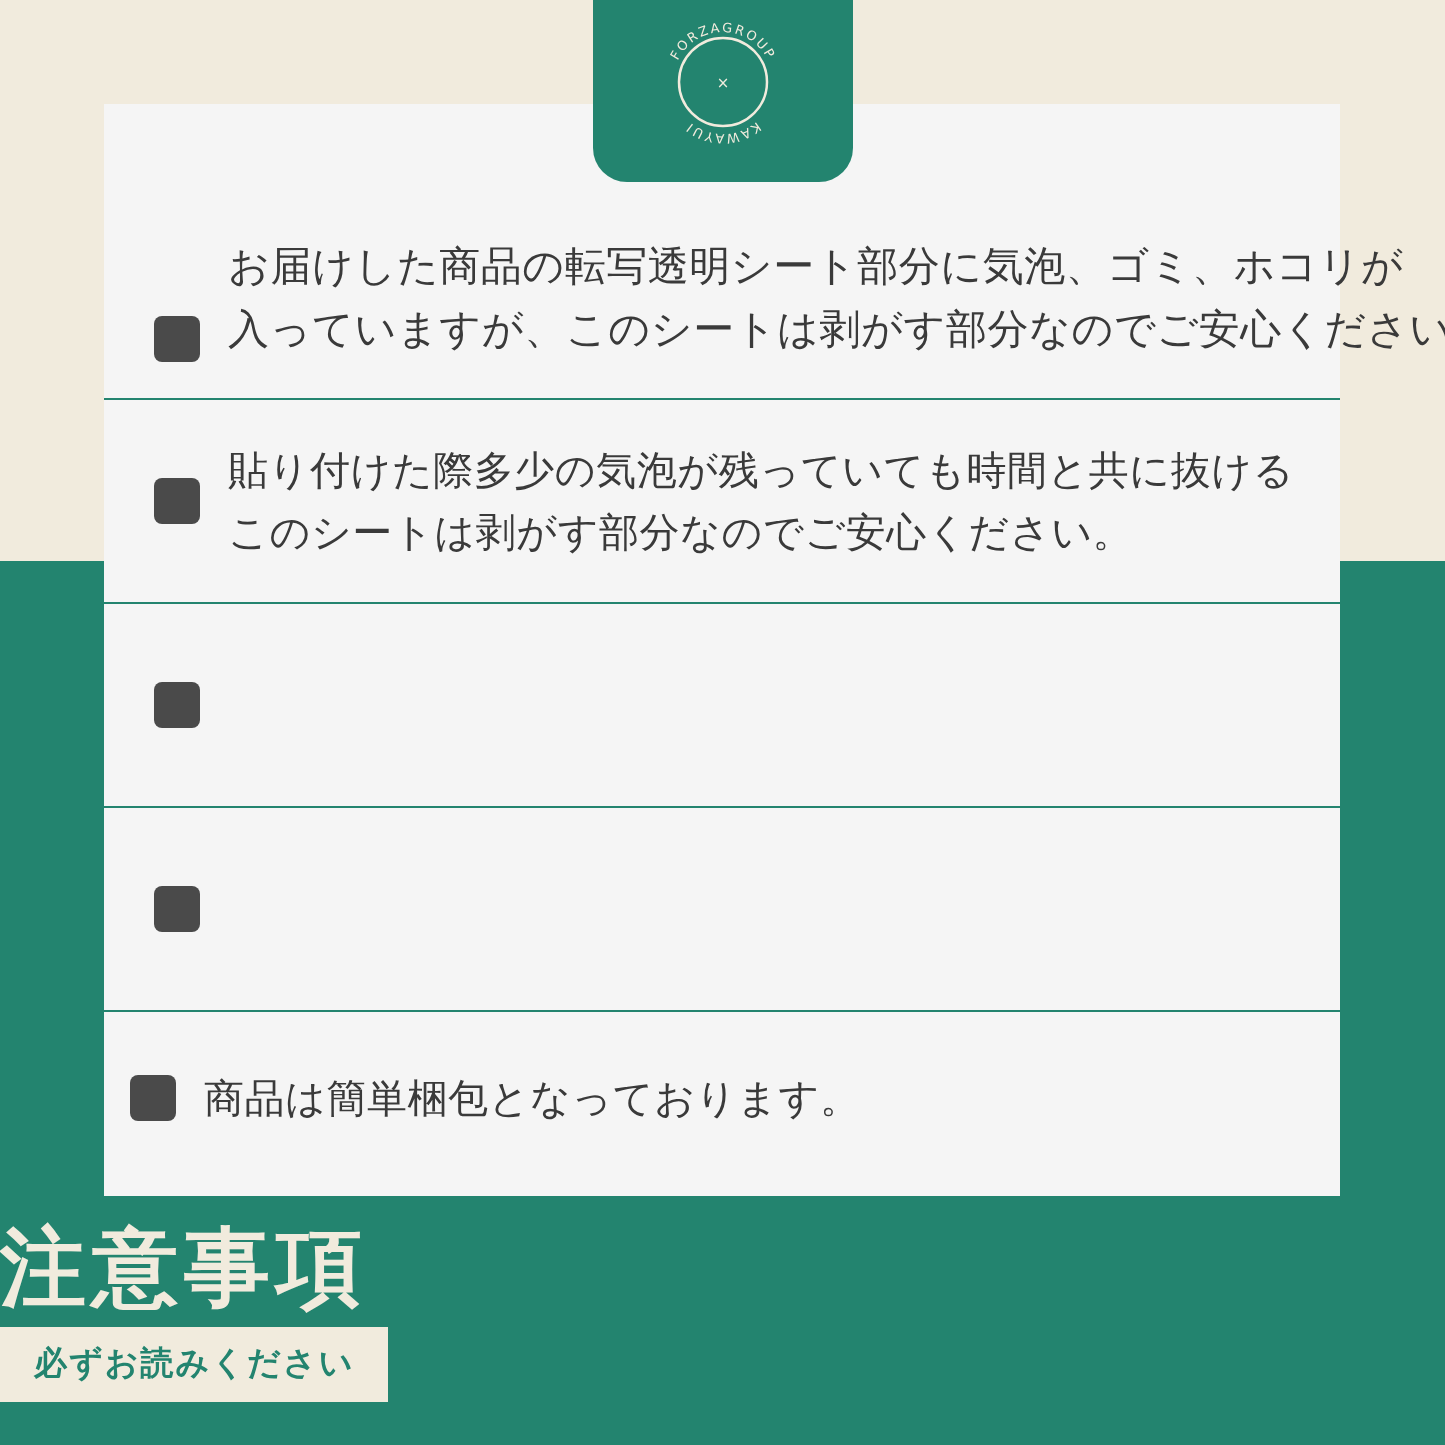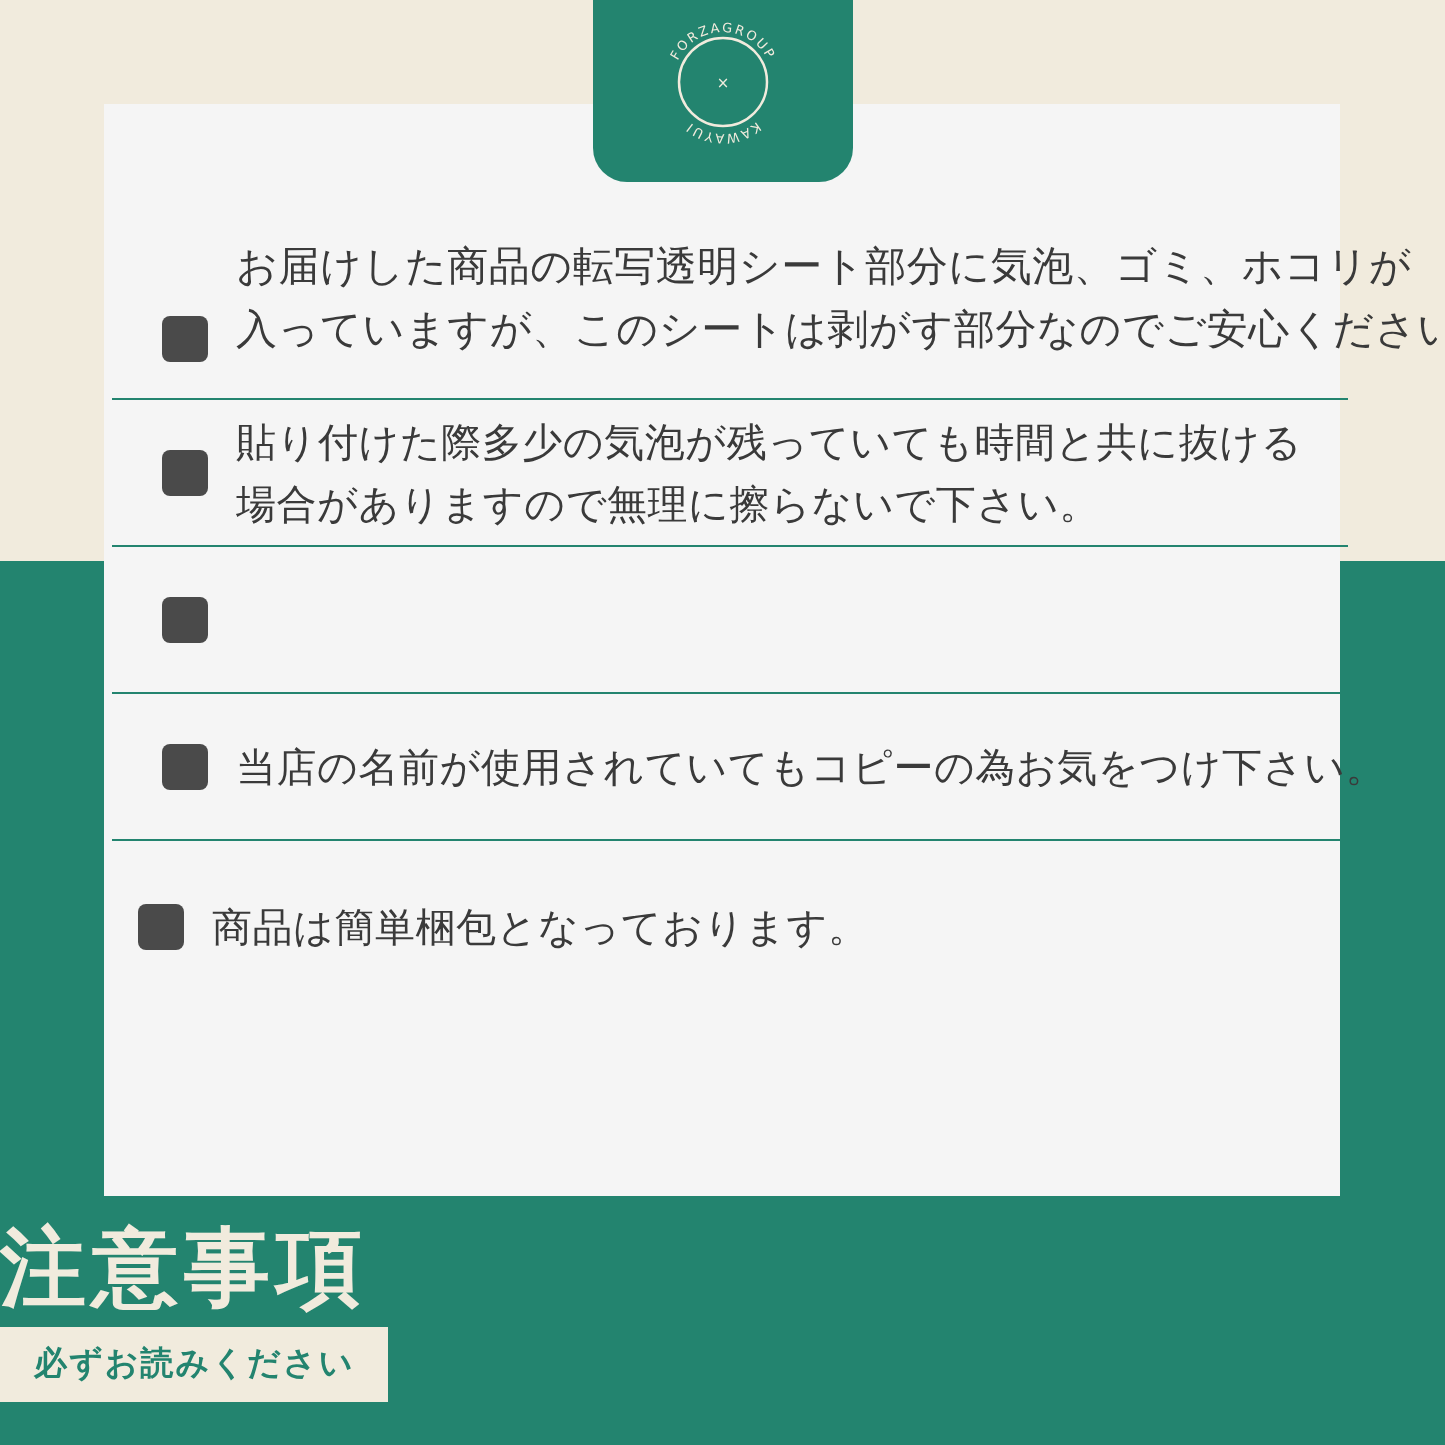--- a/index.html
+++ b/index.html
@@ -54,37 +54,37 @@
     position: absolute;
     left: 104px;
     top: 104px;
     width: 1236px;
     height: 1092px;
     background: #f5f5f5;
     z-index: 4;
   }
   #list {
     position: absolute;
-    left: 8px;
+    left: 0;
     top: 0;
     width: 100%;
     box-sizing: border-box;
     padding: 0;
   }
   .row {
     display: flex;
     align-items: center;
     box-sizing: border-box;
     border-bottom: 2px solid #23846f;
     padding: 0 30px 0 50px;
   }
   .row:last-child {
     border-bottom: none;
   }
-  .row.two-line { height: 147px; align-items: center; }
+  .row.two-line { height: 204px; align-items: center; }
   .row.one-line { height: 172px; padding-left: 26px; }
   .row.first { height: 296px; align-items: flex-end; padding-bottom: 36px; }
   .bullet {
     flex: 0 0 auto;
     width: 46px;
     height: 46px;
     background: #4a4a4a;
     border-radius: 8px;
     margin-right: 28px;
   }
@@ -159,32 +159,31 @@
         <div class="row-text">
           <span class="ln">お届けした商品の転写透明シート部分に気泡、ゴミ、ホコリが</span>
           <span class="ln">入っていますが、このシートは剥がす部分なのでご安心ください。</span>
         </div>
       </div>
 
       <div class="row two-line">
         <span class="bullet"></span>
         <div class="row-text">
           <span class="ln">貼り付けた際多少の気泡が残っていても時間と共に抜ける</span>
-          <span class="ln">場合がありますので無理に擦らないで下さい。</span>
+          <span class="ln">このシートは剥がす部分なのでご安心ください。</span>
         </div>
       </div>
 
       <div class="row two-line">
         <span class="bullet"></span>
       </div>
 
       <div class="row two-line">
         <span class="bullet"></span>
         <div class="row-text">
-          <span class="ln">当店の名前が使用されていてもコピーの為お気をつけ下さい。</span>
         </div>
       </div>
 
       <div class="row one-line">
         <span class="bullet"></span>
         <div class="row-text">
           <span class="ln">商品は簡単梱包となっております。</span>
         </div>
       </div>
 

